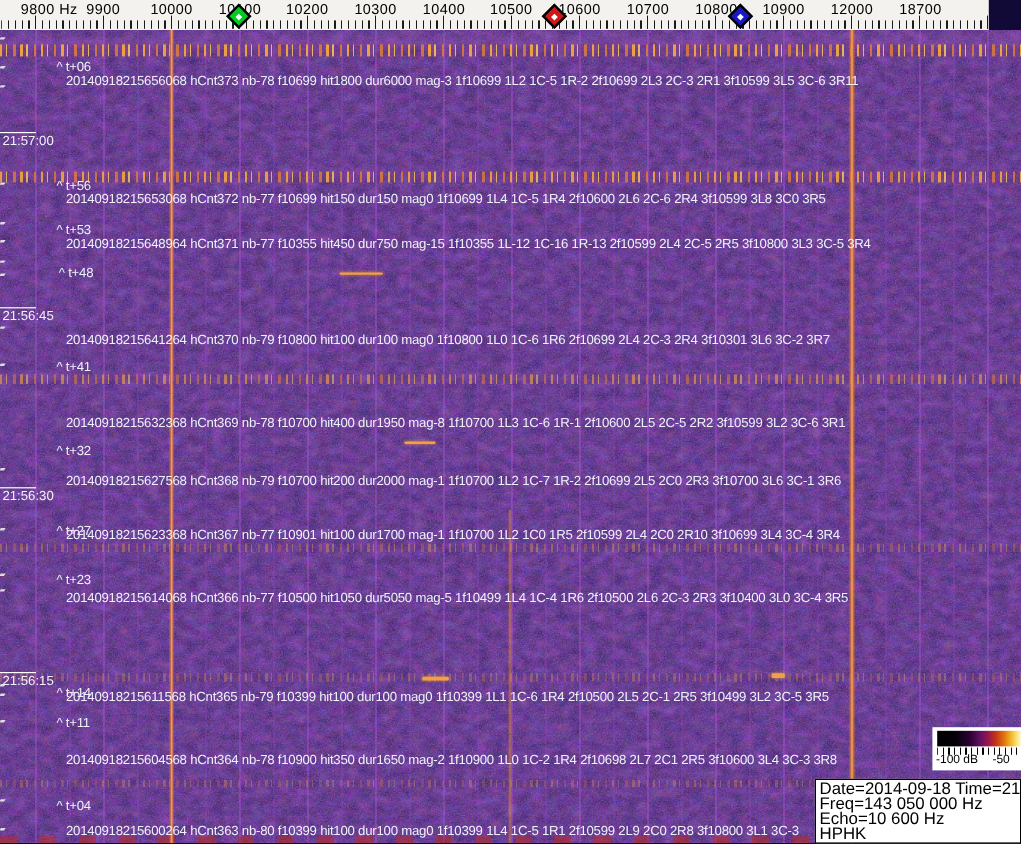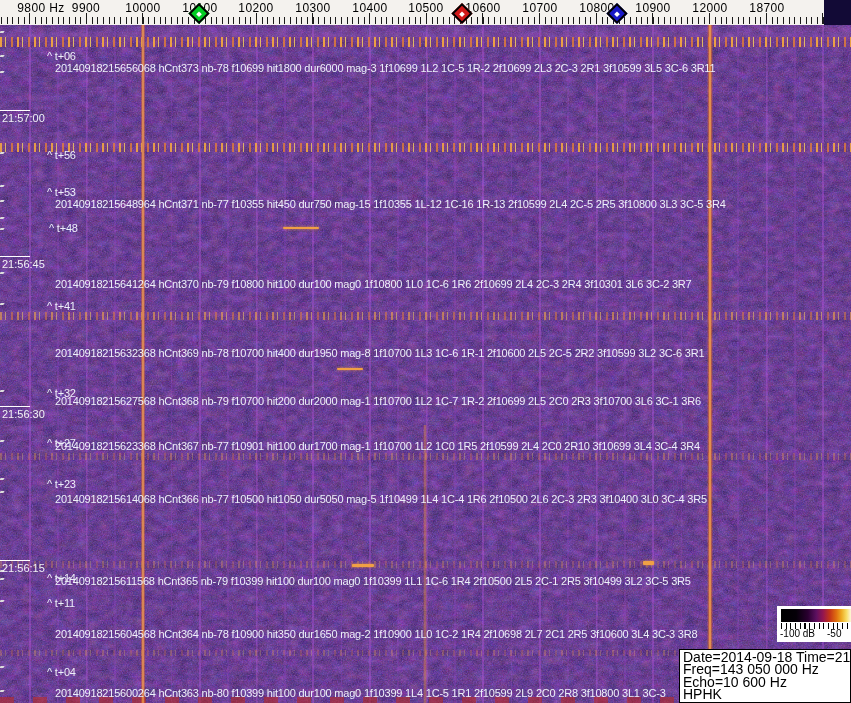--- a/index.html
+++ b/index.html
@@ -157,27 +157,28 @@
       <div class="time-label" style="top: 87px;">21:57:00</div>
       <div class="hline" style="top: 231px;"></div>
       <div class="time-label" style="top: 233px;">21:56:45</div>
       <div class="hline" style="top: 381px;"></div>
       <div class="time-label" style="top: 383px;">21:56:30</div>
       <div class="hline" style="top: 535px;"></div>
       <div class="time-label" style="top: 537px;">21:56:15</div>
       <div class="evt evt-tag" style="left: 47px; top: 25px;">^ t+06</div>
       <div class="evt evt-data" style="left: 55px; top: 37px;">20140918215656068 hCnt373 nb-78 f10699 hit1800 dur6000 mag-3 1f10699 1L2 1C-5 1R-2 2f10699 2L3 2C-3 2R1 3f10599 3L5 3C-6 3R11</div>
       <div class="evt evt-tag" style="left: 47px; top: 124px;">^ t+56</div>
+      <div class="evt evt-data" style="left: 55px; top: 135px;">20140918215653068 hCnt372 nb-77 f10699 hit150 dur150 mag0 1f10699 1L4 1C-5 1R4 2f10600 2L6 2C-6 2R4 3f10599 3L8 3C0 3R5</div>
       <div class="evt evt-tag" style="left: 47px; top: 161px;">^ t+53</div>
       <div class="evt evt-data" style="left: 55px; top: 173px;">20140918215648964 hCnt371 nb-77 f10355 hit450 dur750 mag-15 1f10355 1L-12 1C-16 1R-13 2f10599 2L4 2C-5 2R5 3f10800 3L3 3C-5 3R4</div>
       <div class="evt evt-tag" style="left: 49px; top: 197px;">^ t+48</div>
       <div class="evt evt-data" style="left: 55px; top: 253px;">20140918215641264 hCnt370 nb-79 f10800 hit100 dur100 mag0 1f10800 1L0 1C-6 1R6 2f10699 2L4 2C-3 2R4 3f10301 3L6 3C-2 3R7</div>
       <div class="evt evt-tag" style="left: 47px; top: 275px;">^ t+41</div>
       <div class="evt evt-data" style="left: 55px; top: 322px;">20140918215632368 hCnt369 nb-78 f10700 hit400 dur1950 mag-8 1f10700 1L3 1C-6 1R-1 2f10600 2L5 2C-5 2R2 3f10599 3L2 3C-6 3R1</div>
-      <div class="evt evt-tag" style="left: 47px; top: 362px; text-align: center;">^ t+32</div>
+      <div class="evt evt-tag" style="left: 47px; top: 345px; text-align: center;">^ t+32</div>
       <div class="evt evt-data" style="left: 55px; top: 370px;">20140918215627568 hCnt368 nb-79 f10700 hit200 dur2000 mag-1 1f10700 1L2 1C-7 1R-2 2f10699 2L5 2C0 2R3 3f10700 3L6 3C-1 3R6</div>
       <div class="evt evt-tag" style="left: 47px; top: 412px;">^ t+27</div>
       <div class="evt evt-data" style="left: 55px; top: 415px;">20140918215623368 hCnt367 nb-77 f10901 hit100 dur1700 mag-1 1f10700 1L2 1C0 1R5 2f10599 2L4 2C0 2R10 3f10699 3L4 3C-4 3R4</div>
       <div class="evt evt-tag" style="left: 47px; top: 453px;">^ t+23</div>
       <div class="evt evt-data" style="left: 55px; top: 468px;">20140918215614068 hCnt366 nb-77 f10500 hit1050 dur5050 mag-5 1f10499 1L4 1C-4 1R6 2f10500 2L6 2C-3 2R3 3f10400 3L0 3C-4 3R5</div>
       <div class="evt evt-tag" style="left: 47px; top: 547px;">^ t+14</div>
       <div class="evt evt-data" style="left: 55px; top: 550px; text-align: right;">20140918215611568 hCnt365 nb-79 f10399 hit100 dur100 mag0 1f10399 1L1 1C-6 1R4 2f10500 2L5 2C-1 2R5 3f10499 3L2 3C-5 3R5</div>
       <div class="evt evt-tag" style="left: 47px; top: 572px;">^ t+11</div>
       <div class="evt evt-data" style="left: 55px; top: 603px;">20140918215604568 hCnt364 nb-78 f10900 hit350 dur1650 mag-2 1f10900 1L0 1C-2 1R4 2f10698 2L7 2C1 2R5 3f10600 3L4 3C-3 3R8</div>
       <div class="evt evt-tag" style="left: 47px; top: 641px;">^ t+04</div>

